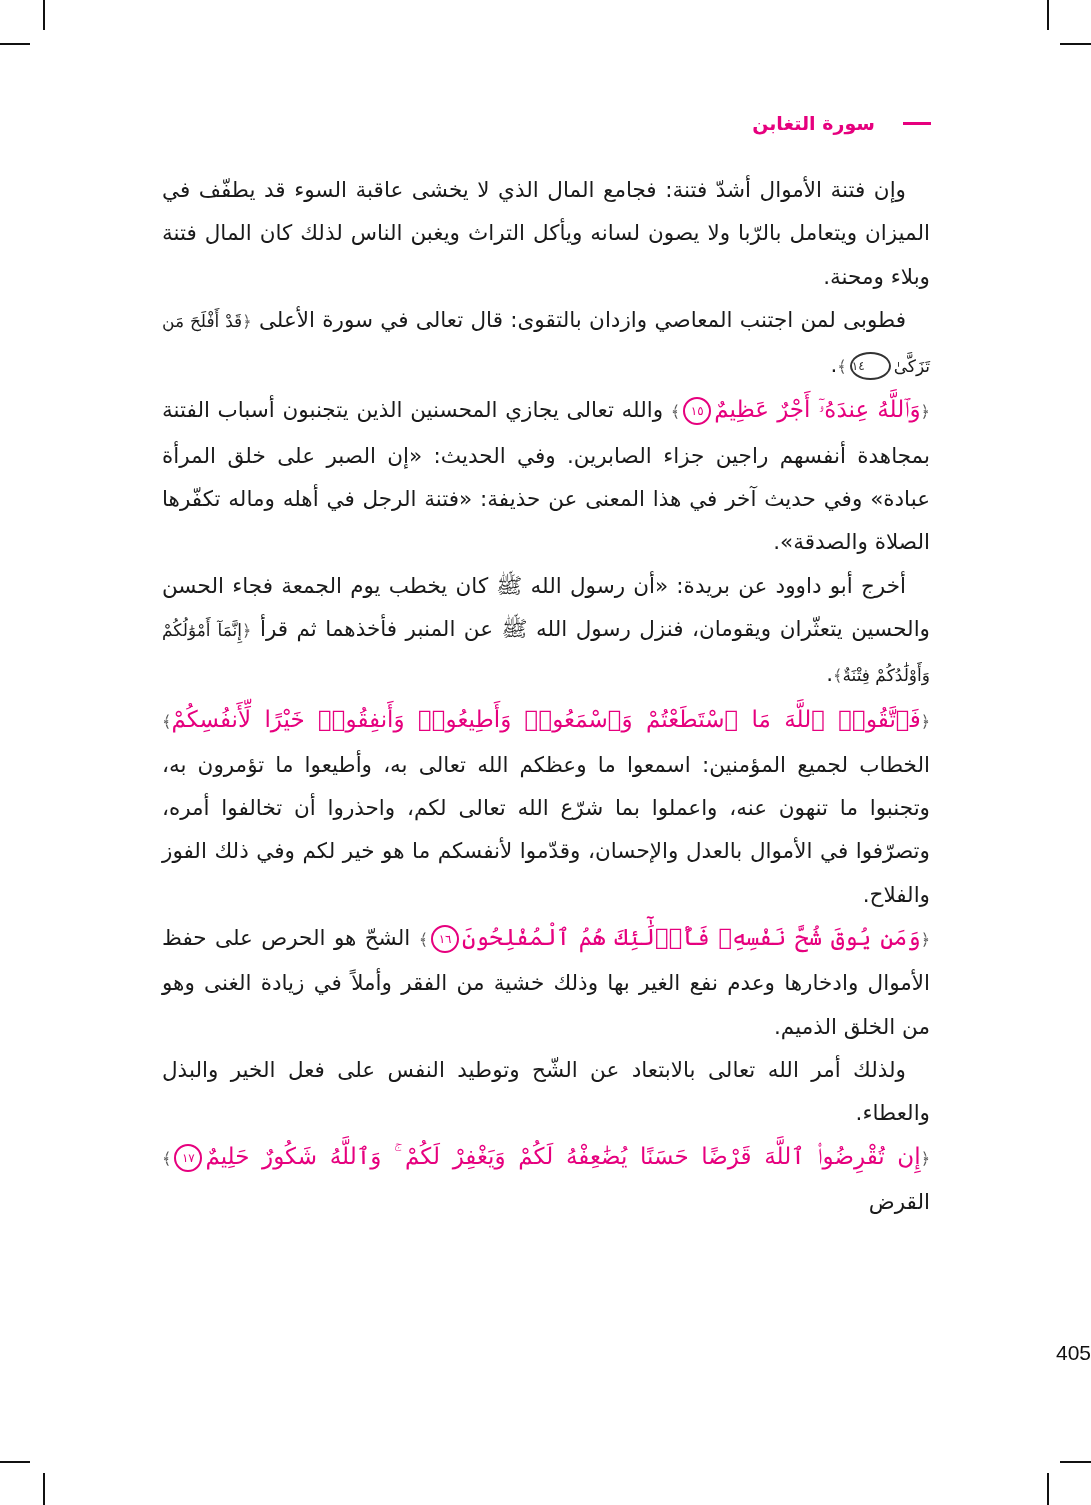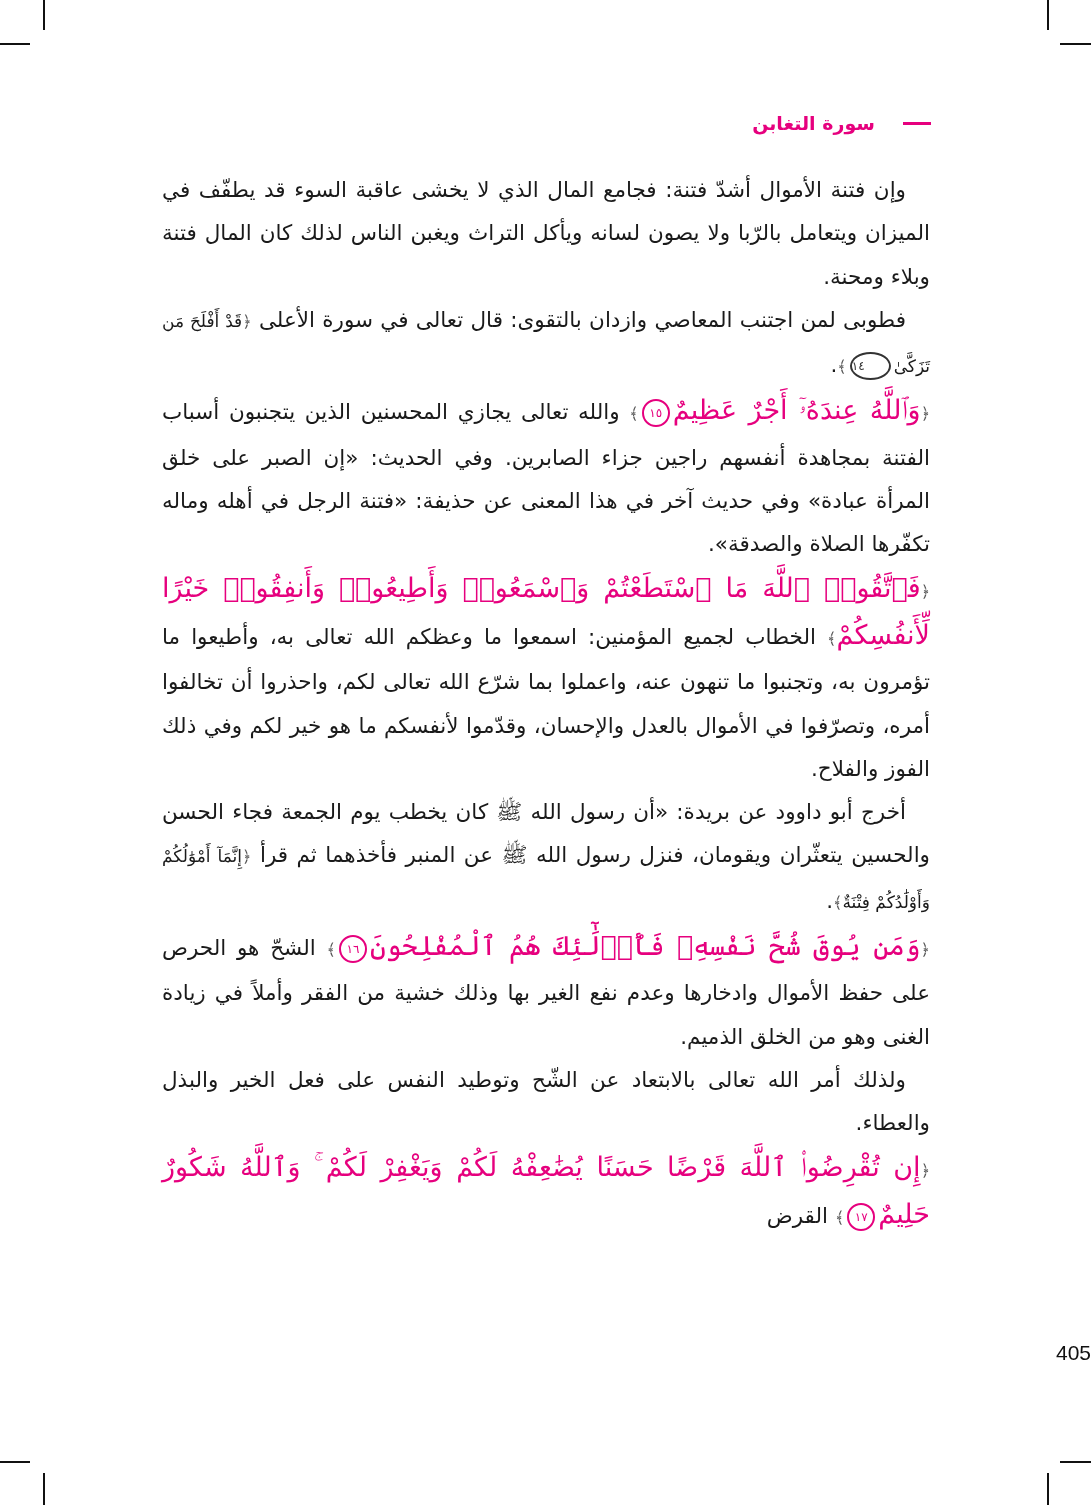--- a/index.html
+++ b/index.html
@@ -7,21 +7,21 @@
            font-family: "DejaVu Sans", sans-serif; color: #1a1a1a; }
     .crop { position: absolute; background: #111; }
     .header { position: absolute; top: 112px; right: 160px; display: flex; align-items: center;
               direction: rtl; gap: 28px; }
     .header-dash { width: 28px; height: 3px; background: var(--accent); }
     .header-title { color: var(--accent); font-size: 19px; font-weight: bold; margin-left: 15px; }
     .content { position: absolute; top: 168px; left: 162px; width: 768px; direction: rtl;
                text-align: justify; font-size: 21.5px; line-height: 43.3px; }
     .para { margin: 0; }
     .para.indent { text-indent: 24px; }
-    .verse { color: var(--accent); font-family: "DejaVu Serif", serif; font-size: 27px; }
+    .verse { color: var(--accent); font-family: "DejaVu Serif", serif; font-size: 23px; }
     .verse.plain { color: #1a1a1a; font-size: 17px; }
     .brace { color: #555; font-size: 16px; }
     .ayah-num { display: inline-block; min-width: 24px; height: 24px; line-height: 24px;
                 border: 2px solid var(--accent); border-radius: 50%; text-align: center;
                 font-size: 12px; color: var(--accent); margin: 0 3px; vertical-align: middle; }
     .ayah-num.plain { border-color: #333; color: #333; }
     .page-number { position: absolute; top: 1341px; left: 0; width: 1091px; text-align: right;
                    font-family: "Liberation Sans", sans-serif; font-size: 21px; color: #111; }
   </style>
 </head>
@@ -48,28 +48,28 @@
   <p class="para indent">
     <span>فطوبى لمن اجتنب المعاصي وازدان بالتقوى: قال تعالى في سورة الأعلى</span>
     <span class="brace">﴿</span><span class="verse plain">قَدْ أَفْلَحَ مَن تَزَكَّىٰ</span><span class="ayah-num plain">١٤</span><span class="brace">﴾</span><span>.</span>
   </p>
 
   <p class="para">
     <span class="brace">﴿</span><span class="verse">وَٱللَّهُ عِندَهُۥٓ أَجْرٌ عَظِيمٌ</span><span class="ayah-num">١٥</span><span class="brace">﴾</span>
     <span>والله تعالى يجازي المحسنين الذين يتجنبون أسباب الفتنة بمجاهدة أنفسهم راجين جزاء الصابرين. وفي الحديث: «إن الصبر على خلق المرأة عبادة» وفي حديث آخر في هذا المعنى عن حذيفة: «فتنة الرجل في أهله وماله تكفّرها الصلاة والصدقة».</span>
   </p>
 
+  <p class="para indent">
+    <span>أخرج أبو داوود عن بريدة: «أن رسول الله ﷺ كان يخطب يوم الجمعة فجاء الحسن والحسين يتعثّران ويقومان، فنزل رسول الله ﷺ عن المنبر فأخذهما ثم قرأ</span>
+    <span class="brace">﴿</span><span class="verse plain">إِنَّمَآ أَمْوَٰلُكُمْ وَأَوْلَٰدُكُمْ فِتْنَةٌ</span><span class="brace">﴾</span><span>.</span>
+  </p>
+
   <p class="para">
     <span class="brace">﴿</span><span class="verse">فَٱتَّقُوا۟ ٱللَّهَ مَا ٱسْتَطَعْتُمْ وَٱسْمَعُوا۟ وَأَطِيعُوا۟ وَأَنفِقُوا۟ خَيْرًا لِّأَنفُسِكُمْ</span><span class="brace">﴾</span>
     <span>الخطاب لجميع المؤمنين: اسمعوا ما وعظكم الله تعالى به، وأطيعوا ما تؤمرون به، وتجنبوا ما تنهون عنه، واعملوا بما شرّع الله تعالى لكم، واحذروا أن تخالفوا أمره، وتصرّفوا في الأموال بالعدل والإحسان، وقدّموا لأنفسكم ما هو خير لكم وفي ذلك الفوز والفلاح.</span>
-  </p>
-
-  <p class="para indent">
-    <span>أخرج أبو داوود عن بريدة: «أن رسول الله ﷺ كان يخطب يوم الجمعة فجاء الحسن والحسين يتعثّران ويقومان، فنزل رسول الله ﷺ عن المنبر فأخذهما ثم قرأ</span>
-    <span class="brace">﴿</span><span class="verse plain">إِنَّمَآ أَمْوَٰلُكُمْ وَأَوْلَٰدُكُمْ فِتْنَةٌ</span><span class="brace">﴾</span><span>.</span>
   </p>
 
   <p class="para">
     <span class="brace">﴿</span><span class="verse">وَمَن يُوقَ شُحَّ نَفْسِهِۦ فَأُو۟لَٰٓئِكَ هُمُ ٱلْمُفْلِحُونَ</span><span class="ayah-num">١٦</span><span class="brace">﴾</span>
     <span>الشحّ هو الحرص على حفظ الأموال وادخارها وعدم نفع الغير بها وذلك خشية من الفقر وأملاً في زيادة الغنى وهو من الخلق الذميم.</span>
   </p>
 
   <p class="para indent"><span>ولذلك أمر الله تعالى بالابتعاد عن الشّح وتوطيد النفس على فعل الخير والبذل والعطاء.</span></p>
 
 

